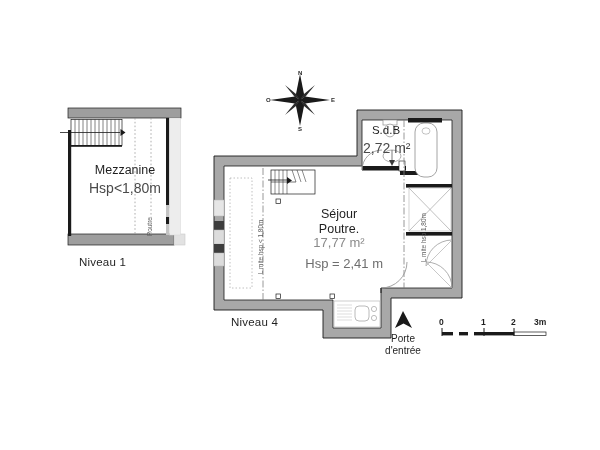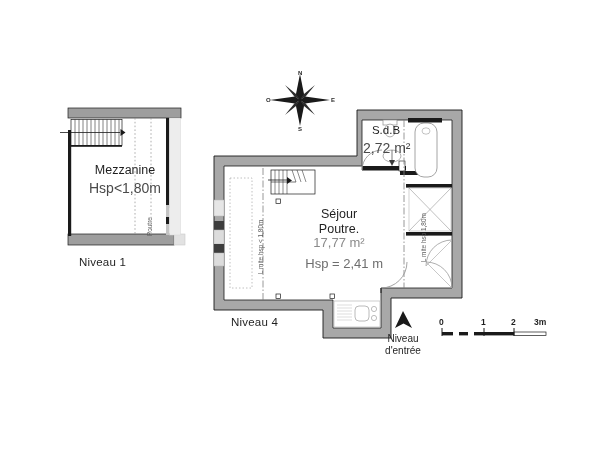--- a/index.html
+++ b/index.html
@@ -288,21 +288,21 @@
 <div class="lbl room-name" style="left:300px; top:207px; width:78px;">Séjour</div>
 <div class="lbl room-name" style="left:300px; top:222px; width:78px;">Poutre.</div>
 <div class="lbl room-sub-faint" style="left:300px; top:236px; width:78px;">17,77 m²</div>
 <div class="lbl room-sub-faint2" style="left:295px; top:257px; width:88px;">Hsp = 2,41 m</div>
 
 <div class="lbl vtext" style="left:257px; top:274px;">L mite hsp &lt; 1,80m</div>
 <div class="lbl vtext" style="left:420px; top:262px;">L mite hsp 1,80m</div>
 
 <div class="lbl lvl" style="left:231px; top:316px;">Niveau 4</div>
 
-<div class="lbl door-lbl" style="left:373px; top:333px; width:60px;">Niveau</div>
+<div class="lbl door-lbl" style="left:373px; top:333px; width:60px;">Porte</div>
 <div class="lbl door-lbl" style="left:373px; top:345px; width:60px;">d'entrée</div>
 
 <div class="lbl compass-let" style="left:298px; top:70px;">N</div>
 <div class="lbl compass-let" style="left:331px; top:97px;">E</div>
 <div class="lbl compass-let" style="left:298px; top:126px;">S</div>
 <div class="lbl compass-let" style="left:266px; top:97px;">O</div>
 
 <div class="lbl scale-num" style="left:439px; top:318px;">0</div>
 <div class="lbl scale-num" style="left:481px; top:318px;">1</div>
 <div class="lbl scale-num" style="left:511px; top:318px;">2</div>

